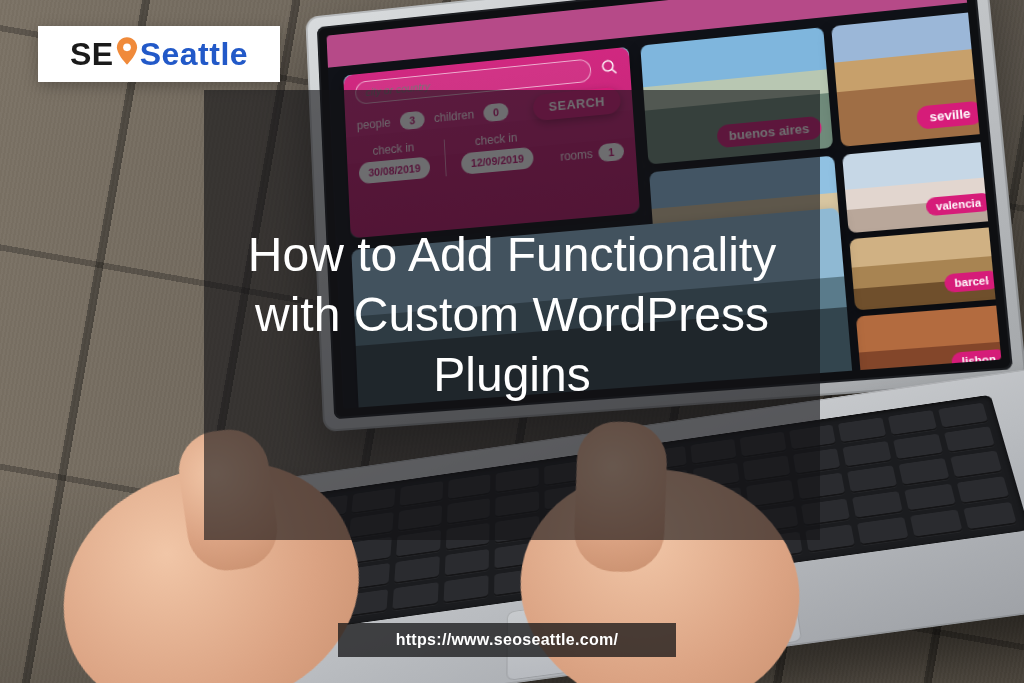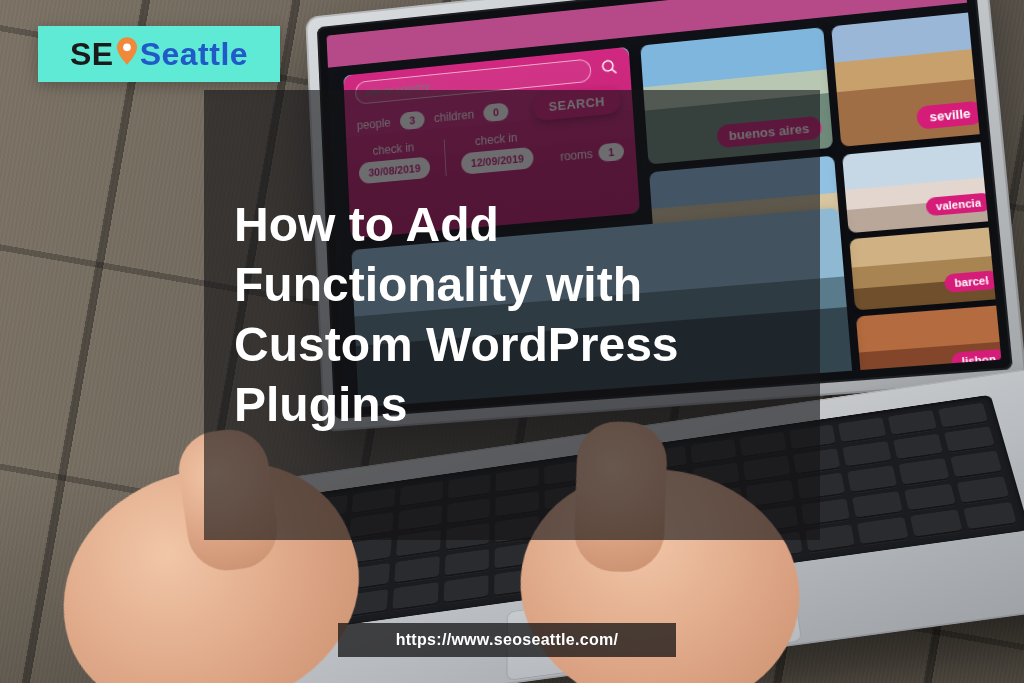--- a/index.html
+++ b/index.html
@@ -85,30 +85,30 @@
   .trackpad{position:absolute;left:300px;top:232px;width:280px;height:84px;border-radius:8px;background:linear-gradient(180deg,#c7cacd,#b7babf);box-shadow:inset 0 0 0 1px rgba(0,0,0,.15)}
 
   
   .hand{position:absolute;background:radial-gradient(circle at 40% 30%,#f1c6a7,#dba383 60%,#c88f6e);filter:blur(.3px)}
   .hand.l{left:60px;top:470px;width:300px;height:240px;border-radius:50% 45% 50% 50%/55% 50% 50% 50%;transform:rotate(-18deg)}
   .hand.l::after{content:"";position:absolute;left:150px;top:-30px;width:90px;height:140px;background:inherit;border-radius:40px;transform:rotate(10deg)}
   .hand.r{left:520px;top:470px;width:280px;height:240px;border-radius:50%;transform:rotate(10deg)}
   .hand.r::after{content:"";position:absolute;left:40px;top:-40px;width:90px;height:150px;background:inherit;border-radius:40px;transform:rotate(-8deg)}
 
   
-  .logo{position:absolute;left:38px;top:26px;width:242px;height:56px;background:#5eead4;display:flex;align-items:center;justify-content:center;box-shadow:0 4px 14px rgba(0,0,0,.25)}
+  .logo{position:absolute;left:38px;top:26px;width:242px;height:56px;background:#ffffff;display:flex;align-items:center;justify-content:center;box-shadow:0 4px 14px rgba(0,0,0,.25)}
   .logo .txt{font-weight:800;font-size:32px;letter-spacing:.5px}
   .logo .se{color:#1a1a1a}
   .logo .pin{display:inline-block;width:22px;height:28px;margin:0 2px;position:relative}
   .logo .pin svg{width:22px;height:28px;display:block}
   .logo .seattle{color:#2259c8}
 
   
   .overlay{position:absolute;left:204px;top:90px;width:616px;height:450px;background:rgba(20,20,22,.62);display:flex;align-items:center;justify-content:center;padding:30px;box-sizing:border-box}
-  .overlay h1{margin:0;color:#fff;text-align:left;font-weight:700;font-size:48px;line-height:1.25}
+  .overlay h1{margin:0;color:#fff;text-align:center;font-weight:400;font-size:48px;line-height:1.25}
 
   
   .urlbar{position:absolute;left:338px;bottom:26px;width:338px;height:34px;background:rgba(20,20,22,.75);color:#fff;display:flex;align-items:center;justify-content:center;font-weight:700;font-size:16px;letter-spacing:.3px}
 </style>
 </head>
 <body>
 
 <div class="stage">
   <div class="wood"></div>
 

